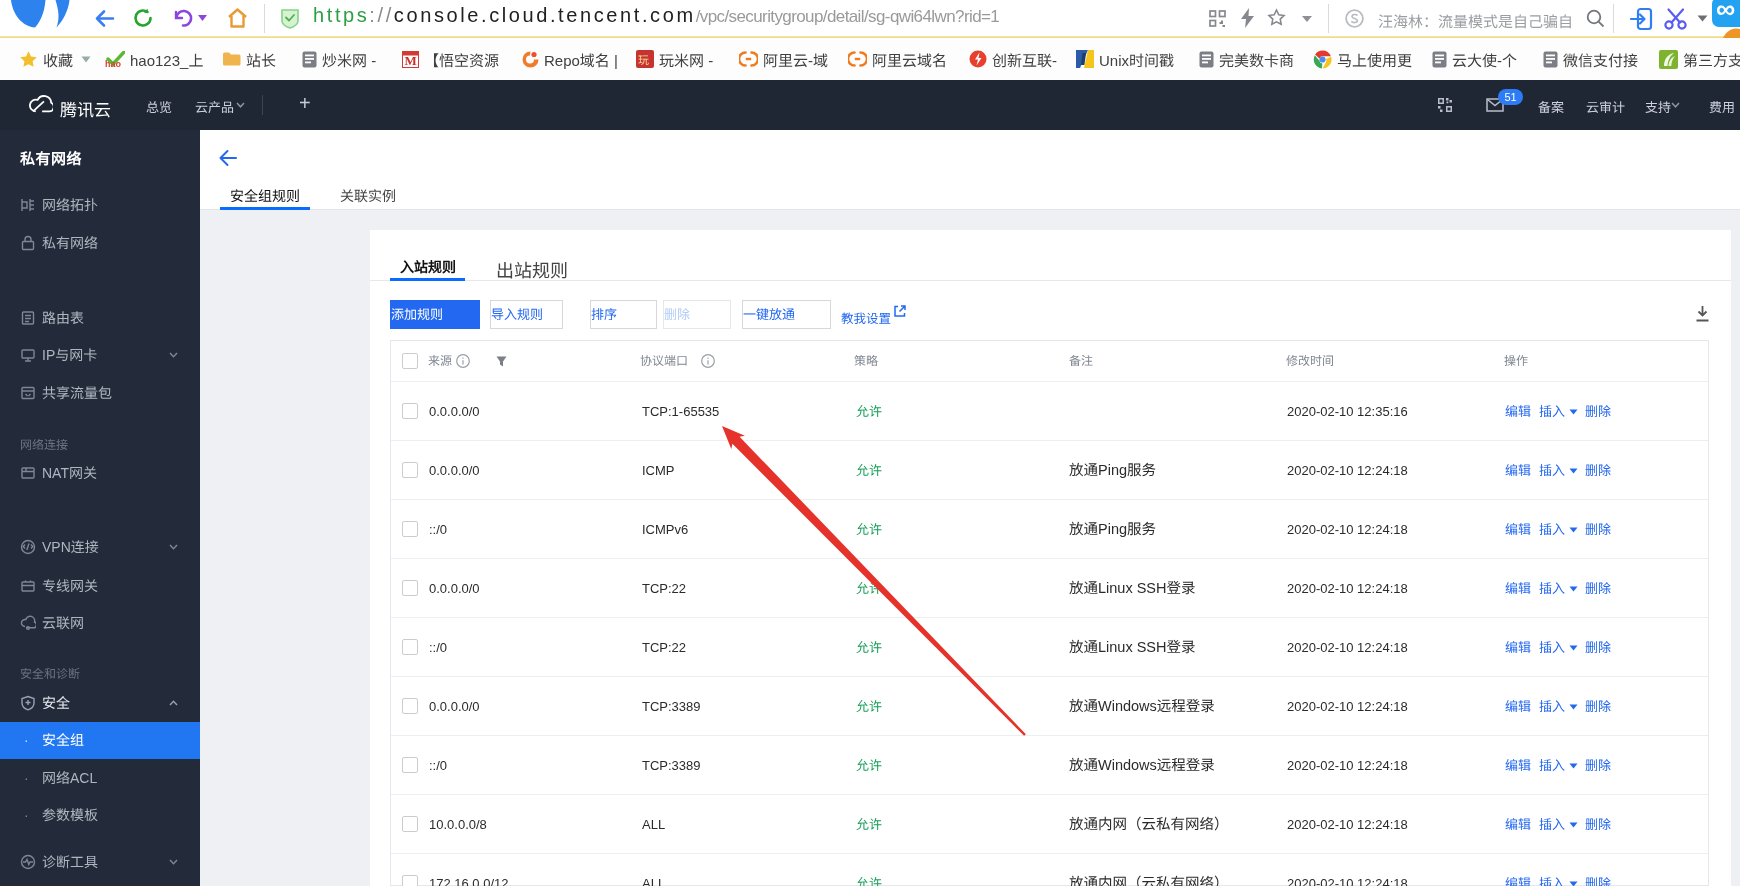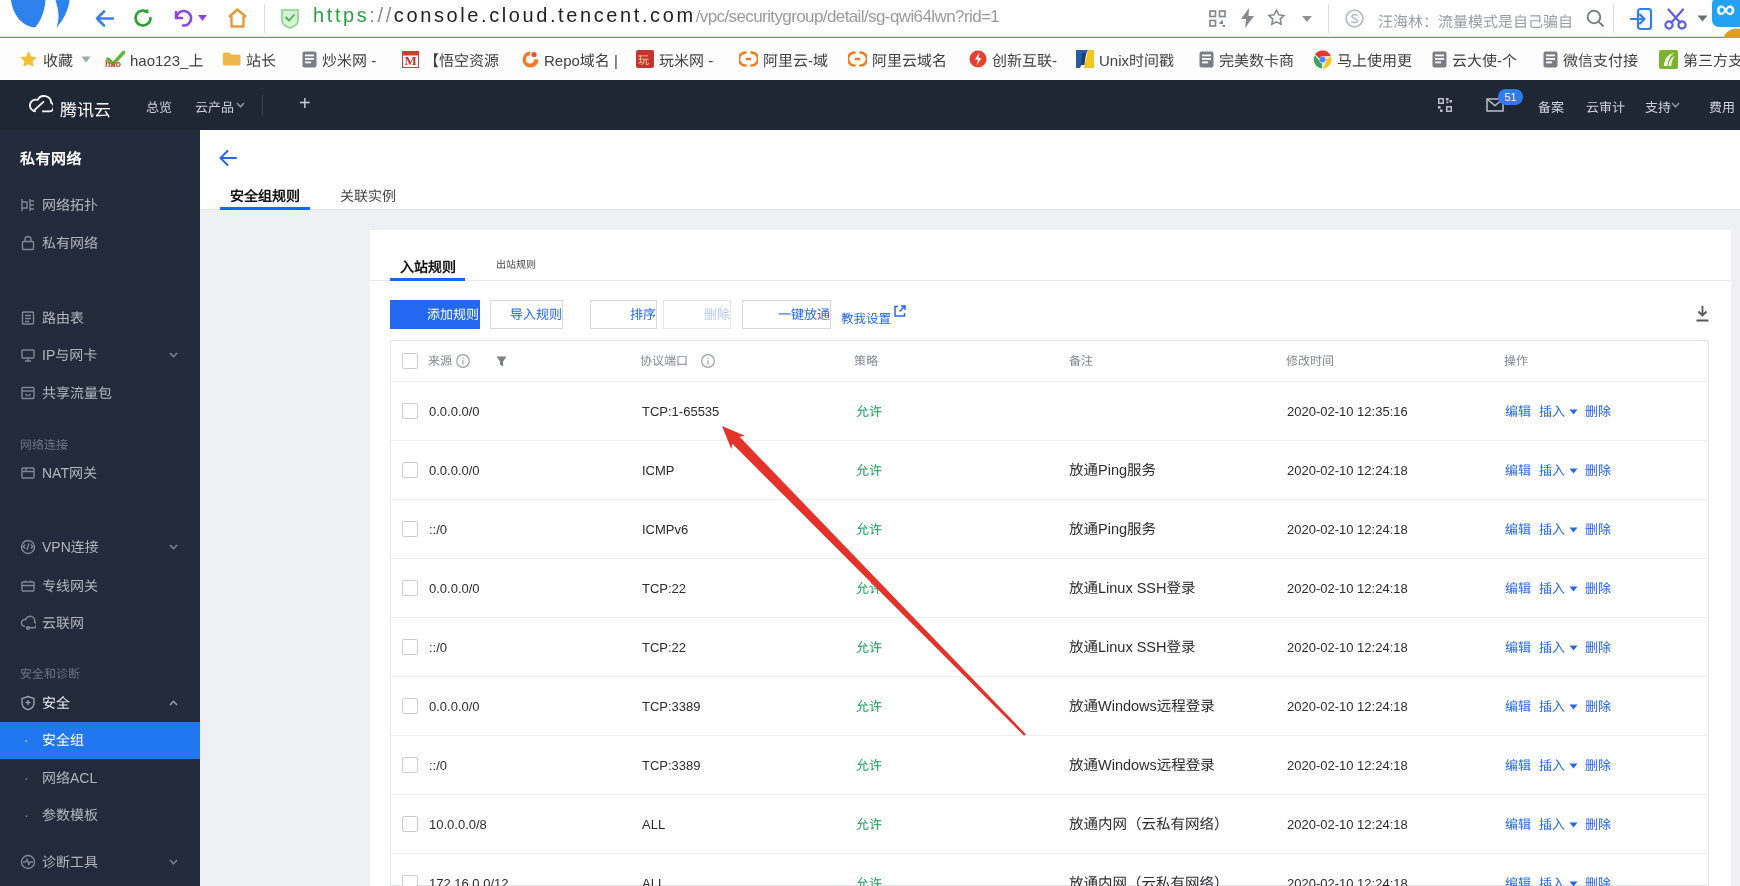--- a/index.html
+++ b/index.html
@@ -1,19 +1,19 @@
 <!DOCTYPE html>
 <html lang="zh-CN"><head>
 <meta charset="utf-8">
 <title>page</title>
 <style>
   * { margin:0; padding:0; box-sizing:border-box; }
   html,body { width:1740px; height:886px; overflow:hidden; }
   body { font-family:"Liberation Sans", sans-serif; }
-  #root { position:relative; width:1740px; height:886px; background:#d946ef; overflow:hidden; }
+  #root { position:relative; width:1740px; height:886px; background:#fde047; overflow:hidden; }
   .abs { position:absolute; }
 
   
   #topbar { position:absolute; left:0; top:0; width:1740px; height:37px; background:#fff; border-bottom:1px solid #e3e3e3; }
   
   #bmbar { position:absolute; left:0; top:38px; width:1740px; height:42px; background:#fdfdfd; }
   .bm { position:absolute; top:0; height:42px; display:flex; align-items:center; font-size:15px; color:#3f3f3f; white-space:nowrap; }
   .bm svg, .bm .bmicon { margin-right:5px; }
   
   #qnav { position:absolute; left:0; top:80px; width:1740px; height:50px; background:#202734; }
@@ -32,21 +32,21 @@
   .sb-active .dot { color:#cfe0fb; }
   .sb-item svg.caret-r, .caret-r { position:absolute; left:auto; right:22px; top:16px; }
   
   #main { position:absolute; left:200px; top:130px; width:1540px; height:756px; background:#eef0f4; }
   #mainhead { position:absolute; left:0; top:0; width:1540px; height:80px; background:#fff; border-bottom:1px solid #e2e5e9; }
   #pagetitle { position:absolute; left:64px; top:14px; font-size:16px; font-weight:bold; color:#000; }
   .tab1 { position:absolute; top:55px; font-size:14px; }
   
   #card { position:absolute; left:170px; top:100px; width:1361px; height:656px; background:#fff; }
   
-  .btn { position:absolute; top:70px; height:29px; line-height:27px; text-align:right; font-size:13px; border:1px solid #d8d8d8; background:#fff; color:#2468f2; }
+  .btn { position:absolute; top:70px; height:29px; line-height:27px; text-align:left; font-size:13px; border:1px solid #d8d8d8; background:#fff; color:#2468f2; }
   .btn.primary { background:#2268f0; border-color:#2268f0; color:#fff; }
   .btn.disabled { color:#b3cdf8; border-color:#e7e7e7; }
   
   #tbl { position:absolute; left:20px; top:110px; width:1319px; height:546px; border:1px solid #e4e7ec; background:#fff; }
   .th { position:absolute; top:0; height:40px; line-height:40px; font-size:12px; color:#808691; }
   .row { position:absolute; left:0; width:1317px; height:59px; border-top:1px solid #eceef2; font-size:13px; color:#2b2b2b; }
   .cell { position:absolute; top:0; height:59px; line-height:59px; white-space:nowrap; }
   .green { color:#18a058; }
   .blue { color:#2468f2; }
   .cbx { position:absolute; width:16px; height:16px; border:1px solid #ccc; border-radius:2px; background:#fff; }
@@ -404,27 +404,27 @@
       <svg class="caret-r" width="9" height="6" viewBox="0 0 9 6" fill="none" stroke="#7f8795" stroke-width="1.4">
           <path d="M1 1 L4.5 4.8 L8 1"></path>
         </svg>
       </div>
   </div>
   <div id="main">
     <div id="mainhead">
       <svg class="abs" style="left:18px;top:18px" width="20" height="20" viewBox="0 0 20 20" fill="none" stroke="#2468f2" stroke-width="2" stroke-linecap="round" stroke-linejoin="round">
           <path d="M18 10 H2.5 M9.5 3 L2.5 10 L9.5 17"></path>
         </svg>
-      <div class="tab1" style="left:30px;color:#111;font-weight:bold">安全组规则</div>
+      <div class="tab1" style="left:30px;color:#111;font-weight:normal">安全组规则</div>
       <div class="tab1" style="left:140px;color:#444">关联实例</div>
       <div class="abs" style="left:20px;top:77px;width:90px;height:3px;background:#0a6cff"></div>
     </div>
     <div id="card">
       <div class="abs" style="left:30px;top:26px;font-size:14px;color:#111;font-weight:bold">入站规则</div>
-      <div class="abs" style="left:126px;top:26px;font-size:10px;color:#444">出站规则</div>
+      <div class="abs" style="left:126px;top:26px;font-size:18px;color:#444">出站规则</div>
       <div class="abs" style="left:0;top:50px;width:1361px;height:1px;background:#e8e8e8"></div>
       <div class="abs" style="left:20px;top:48px;width:75px;height:3px;background:#0a6cff"></div>
       <div class="btn primary" style="left:20px;width:90px">添加规则</div>
       <div class="btn" style="left:120px;width:73px">导入规则</div>
       <div class="btn" style="left:220px;width:67px">排序</div>
       <div class="btn disabled" style="left:293px;width:68px">删除</div>
       <div class="btn" style="left:372px;width:89px">一键放通</div>
       <div class="abs blue" style="left:471px;top:78px;font-size:12.5px">教我设置</div>
       <svg class="abs" style="left:523px;top:74px" width="14" height="14" viewBox="0 0 14 14" fill="none" stroke="#2468f2" stroke-width="1.5">
           <path d="M5 2.5 H2 V12 H11.5 V9 M8 2 h4 v4 M12 2 L6.5 7.5"></path>

